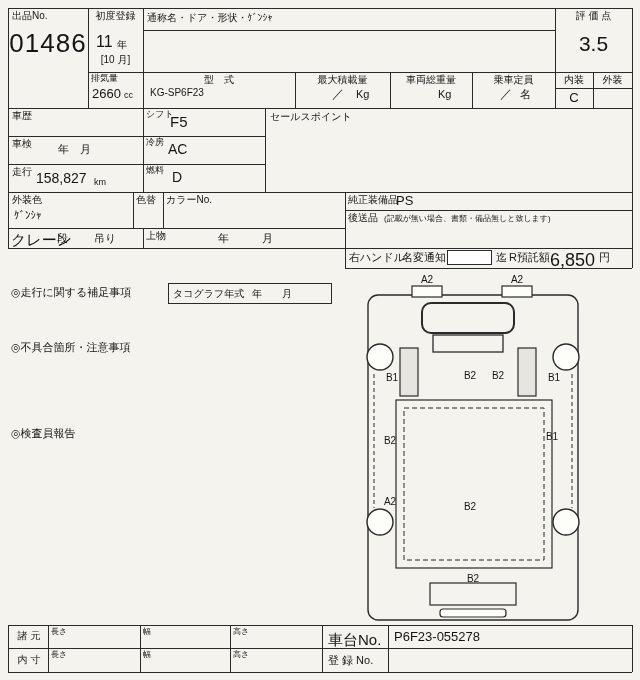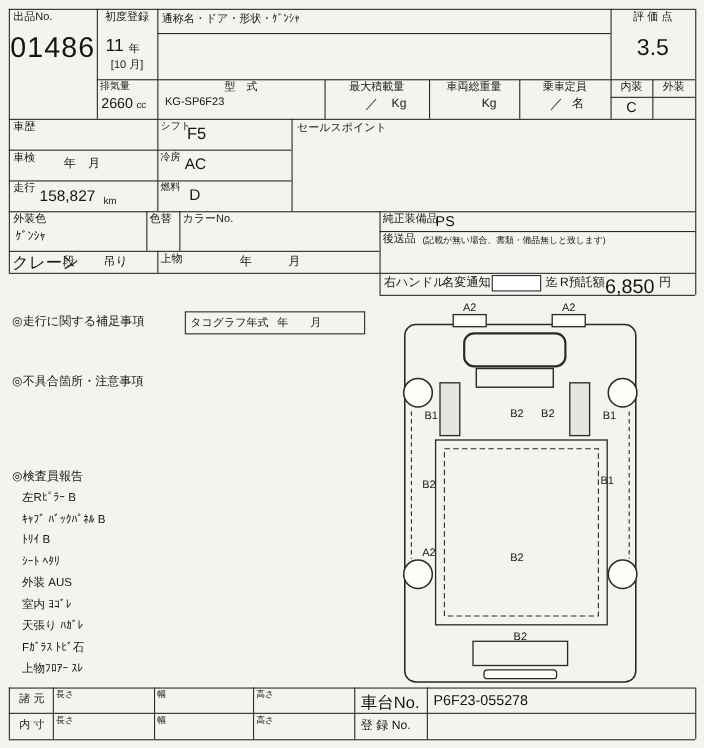--- a/index.html
+++ b/index.html
@@ -97,31 +97,20 @@
   <div class="t" style="left:599px;top:252px;font-size:11px">円</div>
 
   <div class="t" style="left:11px;top:287px;font-size:11px">◎走行に関する補足事項</div>
   <div class="box" style="left:168px;top:283px;width:164px;height:21px"></div>
   <div class="t" style="left:173px;top:289px;font-size:10px">タコグラフ年式</div>
   <div class="t" style="left:252px;top:289px;font-size:10px">年　　月</div>
 
   <div class="t" style="left:11px;top:342px;font-size:11px">◎不具合箇所・注意事項</div>
   <div class="t" style="left:11px;top:428px;font-size:11px">◎検査員報告</div>
 
-  <div class="t" style="left:20px;top:443px;font-size:10.5px;line-height:19.5px">
-    <div>左Rﾋﾟﾗｰ B</div>
-    <div>ｷｬﾌﾞ ﾊﾞｯｸﾊﾟﾈﾙ B</div>
-    <div>ﾄﾘｲ B</div>
-    <div>ｼｰﾄ ﾍﾀﾘ</div>
-    <div>外装 AUS</div>
-    <div>室内 ﾖｺﾞﾚ</div>
-    <div>天張り ﾊｶﾞﾚ</div>
-    <div>Fｶﾞﾗｽ ﾄﾋﾞ石</div>
-    <div>上物ﾌﾛｱｰ ｽﾚ</div>
-  </div>
 
   <svg style="position:absolute;left:356px;top:268px" width="236" height="356" viewBox="0 0 236 356">
     <g fill="none" stroke="#2a2a2a">
       <rect x="12" y="27" width="210" height="325" rx="10" stroke-width="1.4"></rect>
       <rect x="56" y="18" width="30" height="11" fill="#fdfdfa" stroke-width="1.2"></rect>
       <rect x="146" y="18" width="30" height="11" fill="#fdfdfa" stroke-width="1.2"></rect>
       <rect x="66" y="35" width="92" height="30" rx="9" stroke-width="2"></rect>
       <rect x="77" y="67" width="70" height="17" stroke-width="1.3"></rect>
       <circle cx="24" cy="89" r="13" fill="#fdfdfa" stroke-width="1.4"></circle>
       <circle cx="210" cy="89" r="13" fill="#fdfdfa" stroke-width="1.4"></circle>

